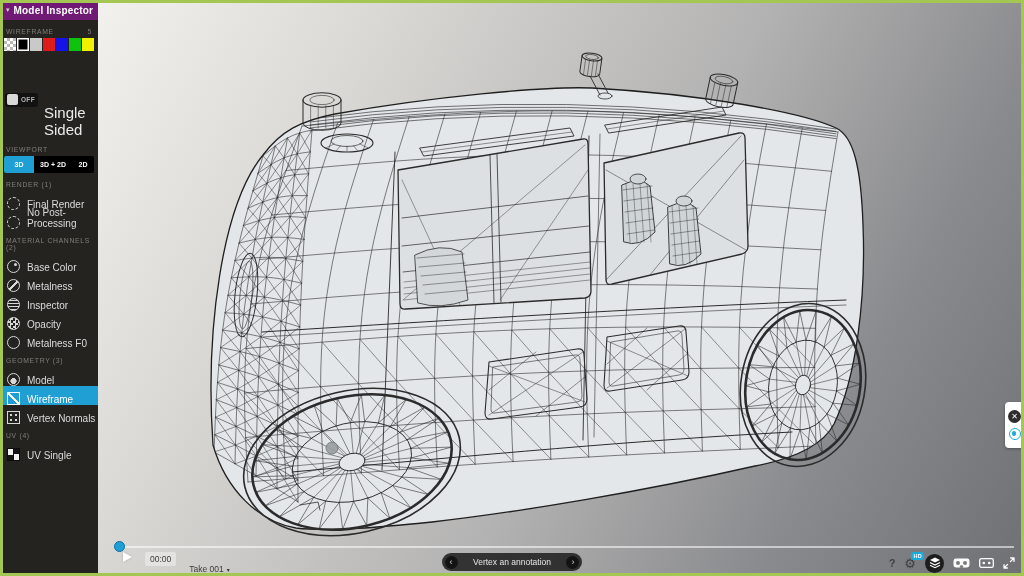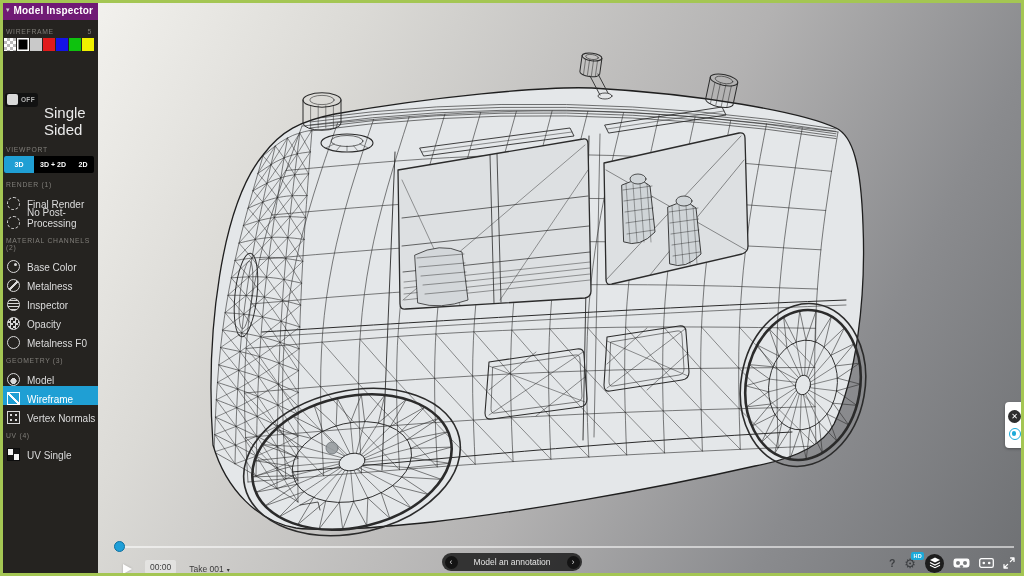--- a/index.html
+++ b/index.html
@@ -43,21 +43,21 @@
   .ic-wireframe-icon{border:1.5px solid #fff;background:linear-gradient(45deg,transparent 45%,#fff 45% 55%,transparent 55%);}
   .ic-vertex-normals-icon{border:1.4px solid #d8d8d8;background:
       radial-gradient(circle at 3px 3px,#d8d8d8 1.2px,transparent 1.5px),
       radial-gradient(circle at 8px 3px,#d8d8d8 1.2px,transparent 1.5px),
       radial-gradient(circle at 3px 8px,#d8d8d8 1.2px,transparent 1.5px),
       radial-gradient(circle at 8px 8px,#d8d8d8 1.2px,transparent 1.5px);}
   .ic-uv-checker-icon{border:1px solid #0c0c0c;background:conic-gradient(#141414 0 25%,#f2f2f2 0 50%,#141414 0 75%,#f2f2f2 0);}
   
   .timeline-track{position:absolute;left:21px;right:10px;top:546px;height:1.5px;background:rgba(255,255,255,.55);}
   .timeline-handle{position:absolute;left:16px;top:541px;width:11px;height:11px;border-radius:50%;background:#1e9fd8;border:1.5px solid #0e6f9f;box-sizing:border-box;z-index:3;}
-  .controls{position:absolute;left:0;right:0;top:552px;height:22px;display:flex;align-items:flex-end;z-index:3;}
+  .controls{position:absolute;left:0;right:0;top:552px;height:22px;display:flex;align-items:flex-start;z-index:3;}
   .play-btn{margin-left:25px;width:0;height:0;border-left:9px solid #fdfdfd;border-top:5.5px solid transparent;border-bottom:5.5px solid transparent;filter:drop-shadow(0 0 1px rgba(0,0,0,.2));}
   .time-pill{margin-left:13px;background:rgba(255,255,255,.38);border-radius:2px;padding:2px 5px;font-size:8.5px;color:#3e3e3e;}
   .take{margin-left:13px;font-size:8.5px;color:#3a3a3a;display:flex;align-items:center;gap:3px;margin-top:12px;}
   .take .caret{font-size:6px;color:#3a3a3a;}
   .annotation-pill{position:absolute;left:344px;top:1px;width:140px;height:18px;background:rgba(33,33,33,.88);border-radius:9px;display:flex;align-items:center;justify-content:space-between;padding:0 2.5px;box-sizing:border-box;}
   .ann-arrow{width:13px;height:13px;border-radius:50%;background:#141414;color:#d8d8d8;font-size:9px;line-height:12px;text-align:center;}
   .ann-label{font-size:8.5px;color:#e5e5e5;}
   .right-icons{position:absolute;right:9px;top:0;height:22px;display:flex;align-items:center;gap:9px;}
   .help-btn{font-size:10.5px;font-weight:bold;color:#3d3f42;}
   .gear-wrap{position:relative;}
@@ -584,21 +584,21 @@
 
     <div class="controls">
       <div class="play-btn"></div>
       <div class="time-pill">00:00</div>
       <div class="take">
         <span>Take 001</span>
         <span class="caret">▾</span>
       </div>
       <div class="annotation-pill">
         <div class="ann-arrow">‹</div>
-        <div class="ann-label">Model an annotation</div>
+        <div class="ann-label">Vertex an annotation</div>
         <div class="ann-arrow">›</div>
       </div>
       <div class="right-icons">
         <div class="help-btn">?</div>
         <div class="gear-wrap">
           <div class="gear">⚙</div>
           <div class="hd-badge">HD</div>
         </div>
         <div class="inspector-btn">
           <svg width="12" height="12" viewBox="0 0 12 12">

